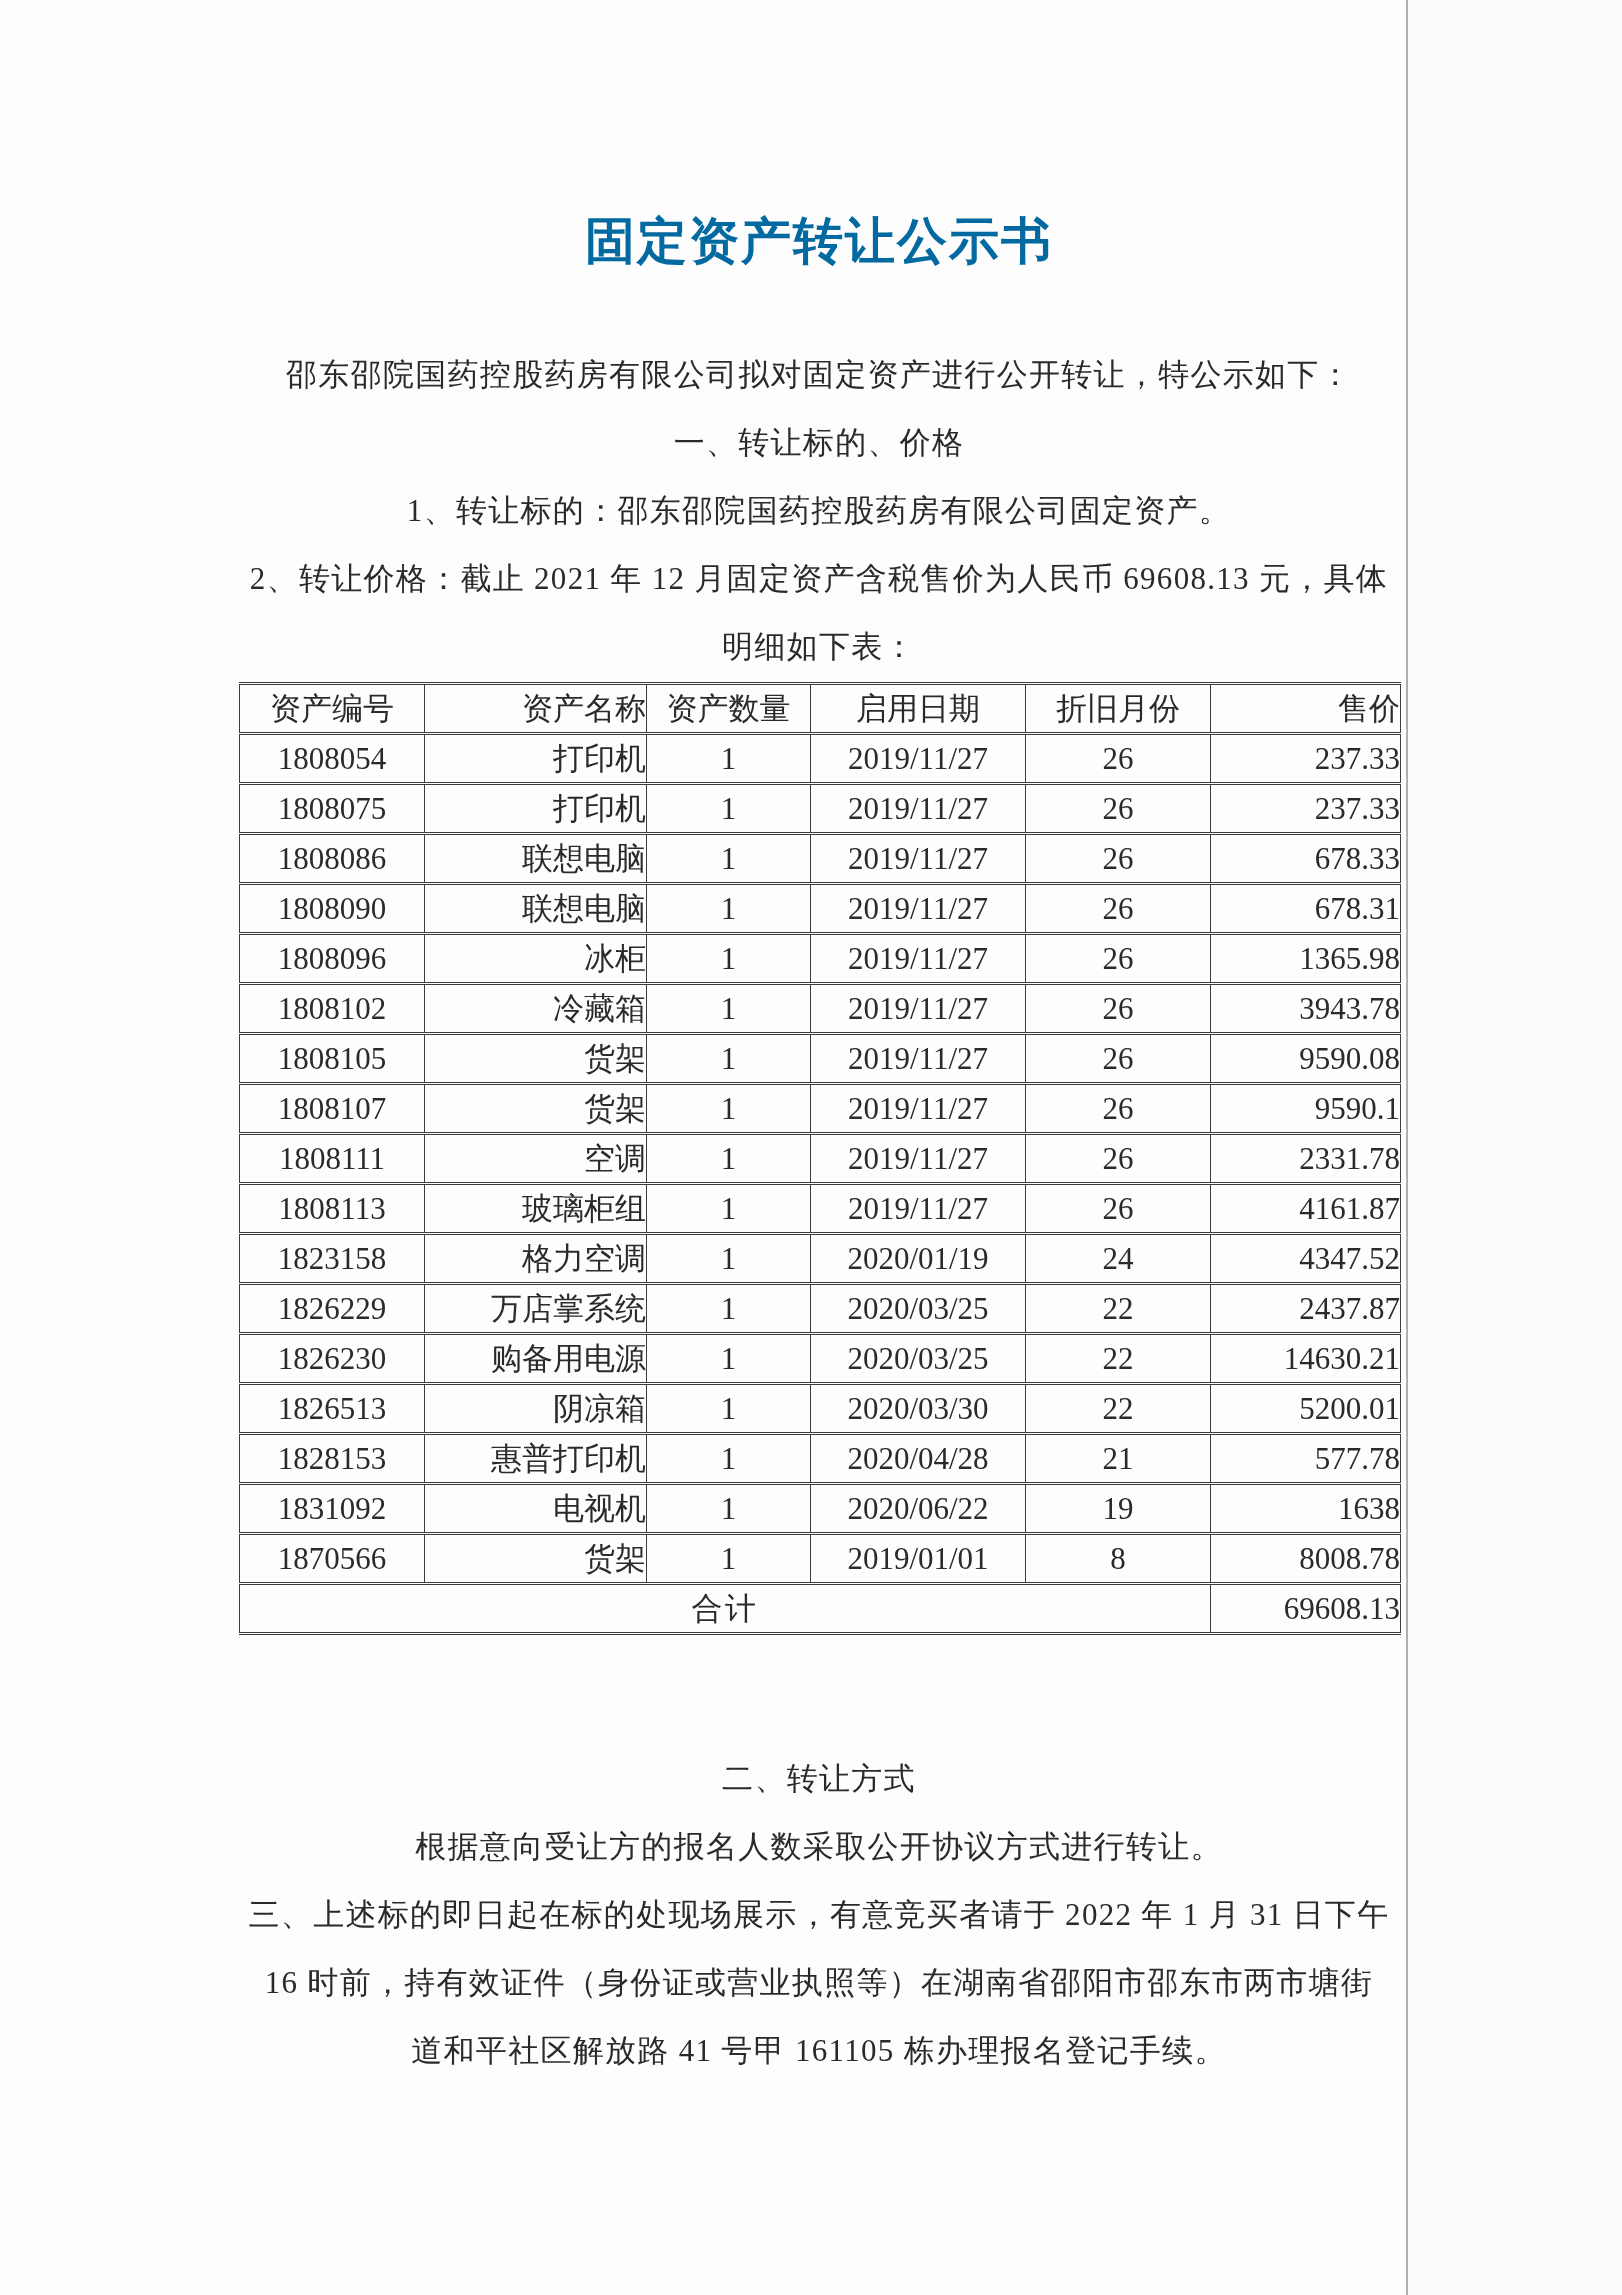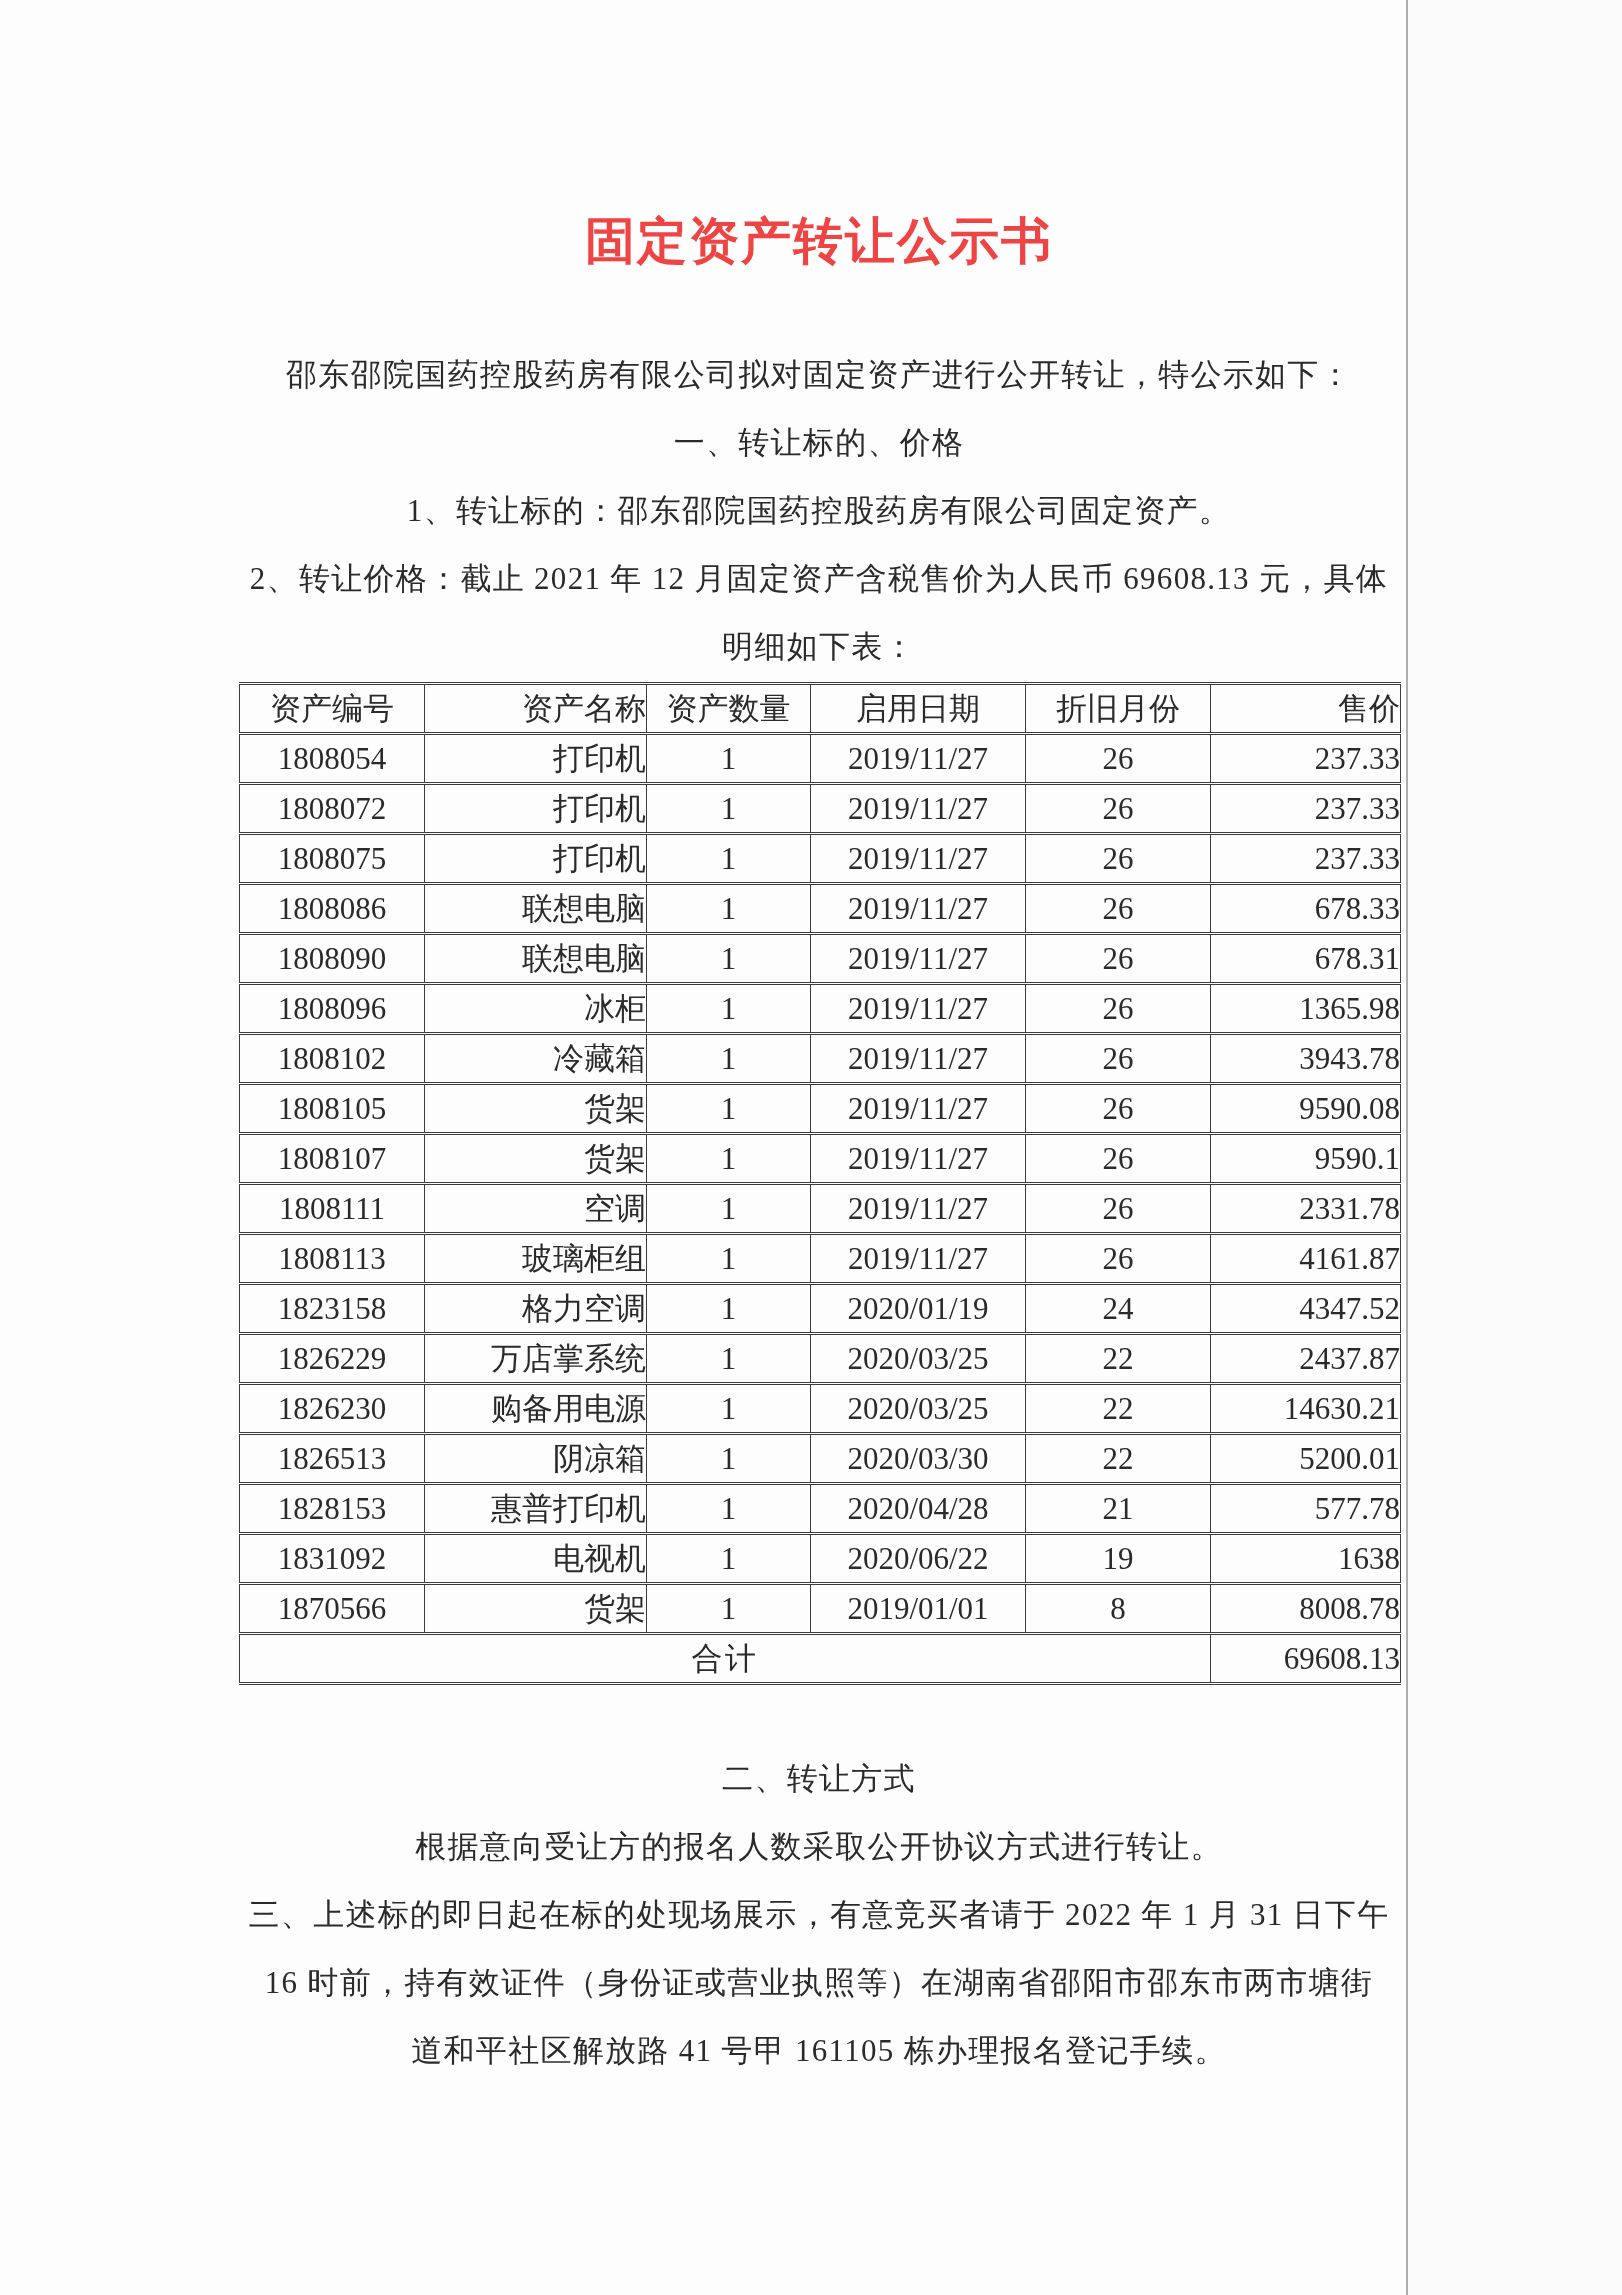--- a/index.html
+++ b/index.html
@@ -17,21 +17,21 @@
     background:#aeaeae;
   }
   .right-strip{
     position:absolute;top:0;left:1408px;right:0;height:100%;
     background:#fbfbfb;
   }
   .doc-title{
     position:absolute;top:208px;left:239px;width:1160px;
     text-align:center;
     font-size:50px;font-weight:700;letter-spacing:2px;
-    color:#ef4444;
+    color:#0369a1;
   }
   .para-block{position:absolute;left:239px;width:1160px;text-align:center;}
   .intro-block{top:341px;}
   .footer-block{top:1745px;}
   .para-line{
     height:68px;line-height:68px;
     font-size:31px;letter-spacing:1.3px;
     white-space:nowrap;
     color:#2a2a2a;
   }
@@ -103,28 +103,20 @@
 
           <tr>
             <td class="col-center">1808054</td>
             <td class="col-left">打印机</td>
             <td class="col-center">1</td>
             <td class="col-center">2019/11/27</td>
             <td class="col-center">26</td>
             <td class="col-left">237.33</td>
           </tr>
 
-          <tr>
-            <td class="col-center">1808072</td>
-            <td class="col-left">打印机</td>
-            <td class="col-center">1</td>
-            <td class="col-center">2019/11/27</td>
-            <td class="col-center">26</td>
-            <td class="col-left">237.33</td>
-          </tr>
 
           <tr>
             <td class="col-center">1808075</td>
             <td class="col-left">打印机</td>
             <td class="col-center">1</td>
             <td class="col-center">2019/11/27</td>
             <td class="col-center">26</td>
             <td class="col-left">237.33</td>
           </tr>
 

